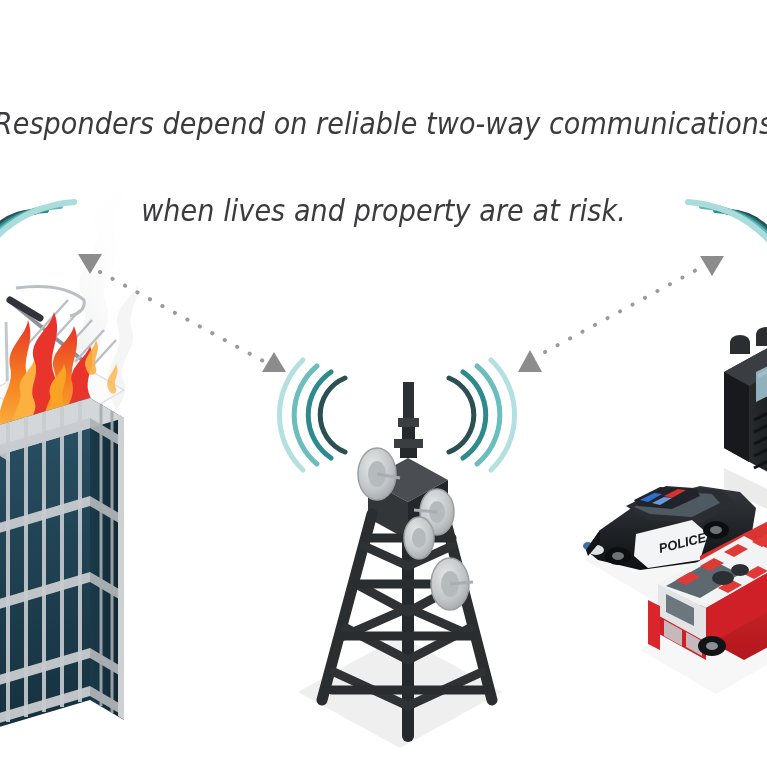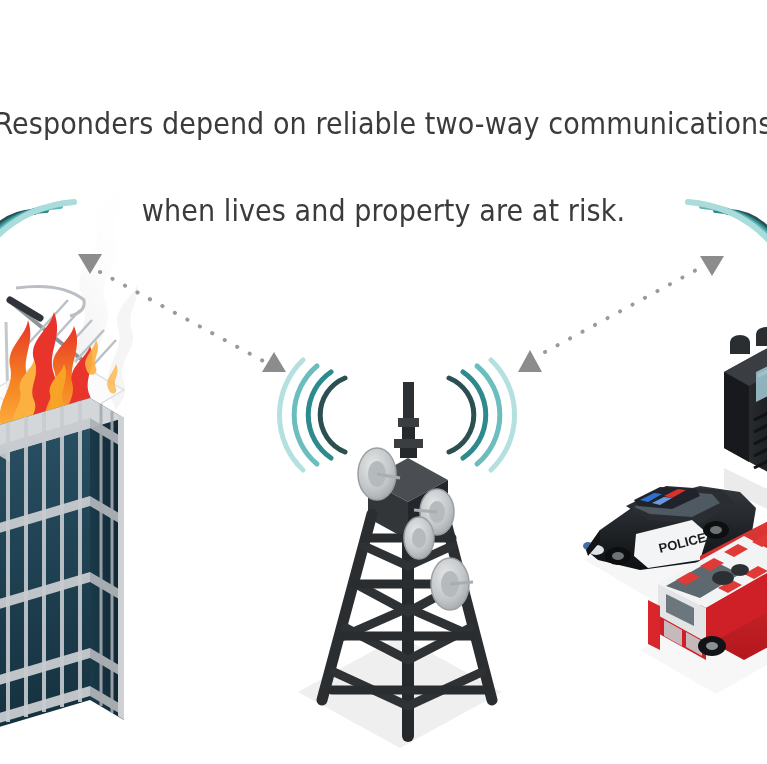--- a/index.html
+++ b/index.html
@@ -8,20 +8,21 @@
     width: 767px; height: 764px;
     overflow: hidden;
     background: #ffffff;
     font-family: "Liberation Sans", sans-serif;
   }
   #stage {
     position: relative;
     width: 767px; height: 764px;
     background: #ffffff;
     overflow: hidden;
+    font-style: italic;
   }
   
   #headline {
     position: absolute;
     top: 58px;
     left: 50%;
     transform: translateX(-50%);
     width: 900px;
     text-align: center;
     color: #3b3b3d;

